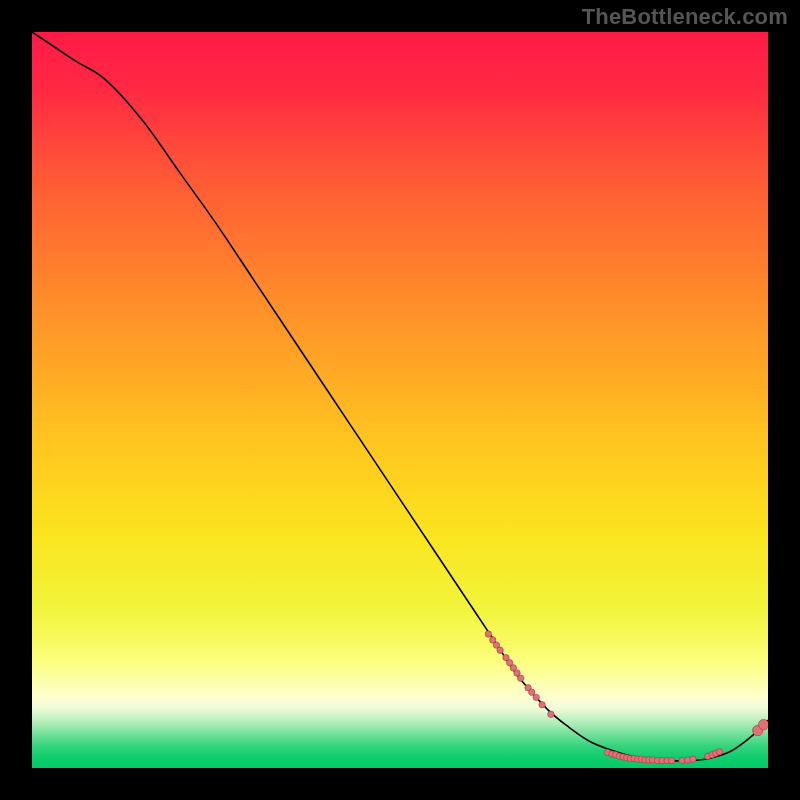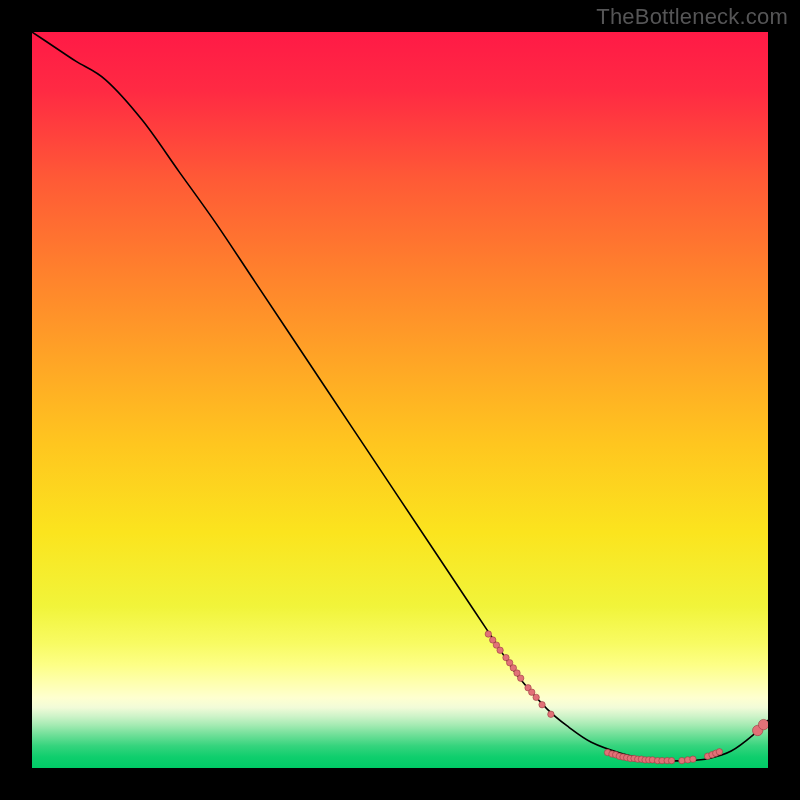--- a/index.html
+++ b/index.html
@@ -5,21 +5,21 @@
   * { margin: 0; padding: 0; box-sizing: border-box; }
   html, body { width: 800px; height: 800px; background: #000; overflow: hidden; }
   .wrap { position: relative; width: 800px; height: 800px; background: #000; }
   .watermark {
     position: absolute;
     top: 4px;
     right: 12px;
     color: #555556;
     font-family: Arial, Helvetica, sans-serif;
     font-size: 22px;
-    font-weight: 400;
+    font-weight: 700;
     letter-spacing: 0.2px;
     z-index: 10;
   }
   .plot {
     position: absolute;
     left: 32px;
     top: 32px;
     width: 736px;
     height: 736px;
   }

